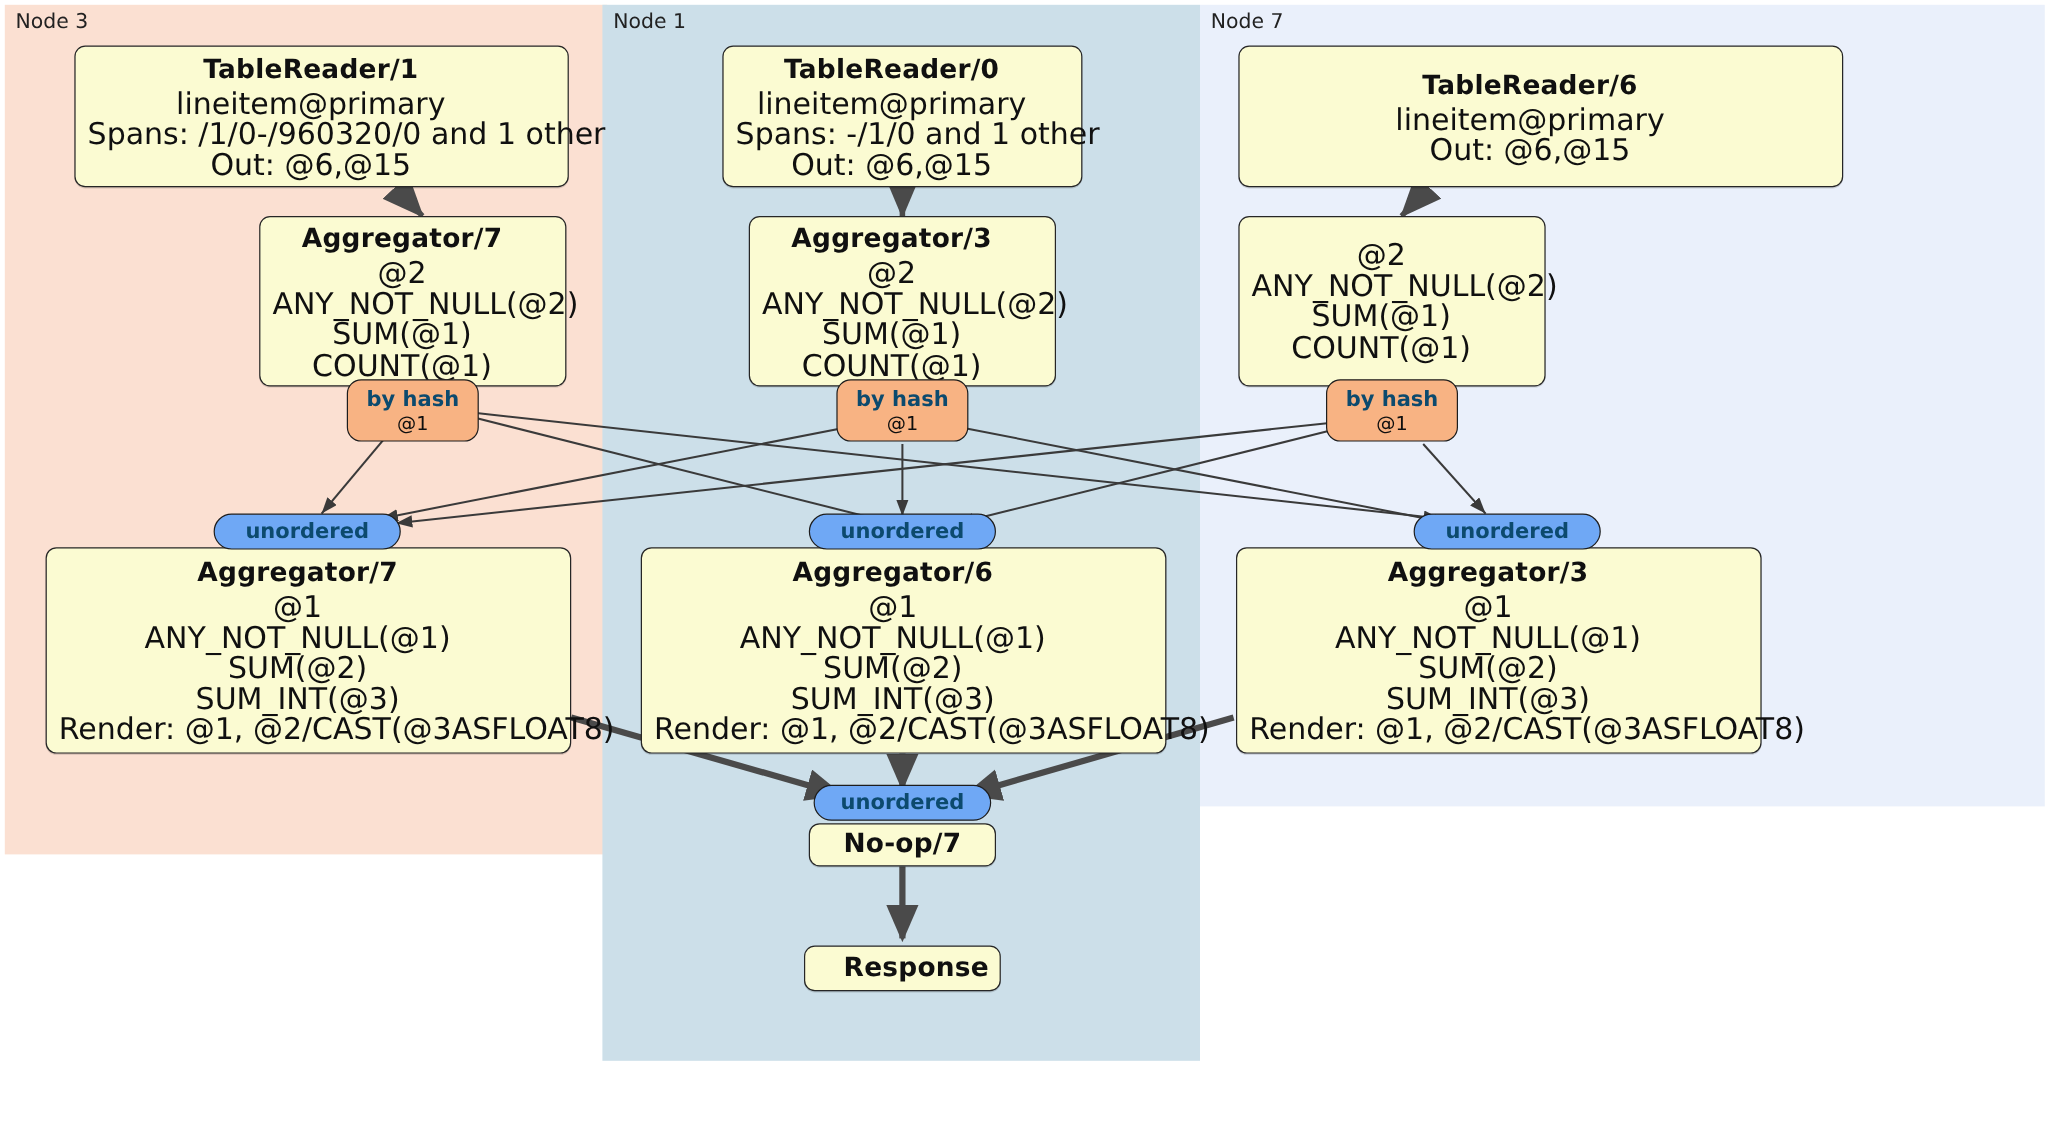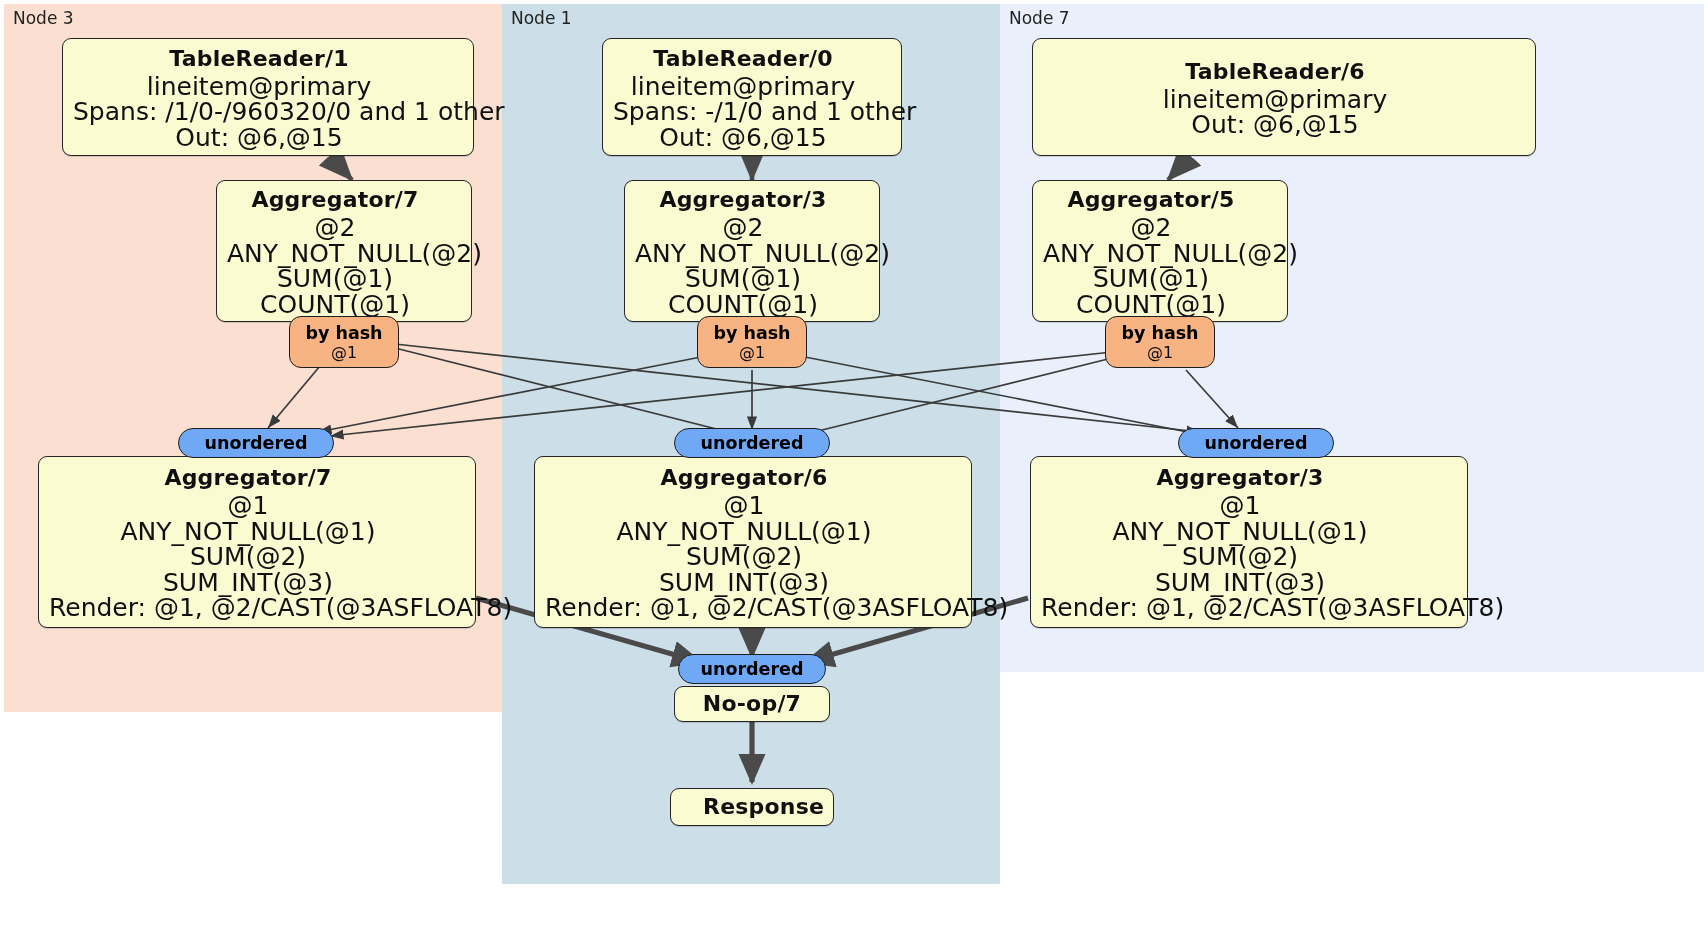--- a/index.html
+++ b/index.html
@@ -39,21 +39,21 @@
   .proc.compact{justify-content:center;padding:2px 14px;}
   .proc.compact .ttl{line-height:26px;}
 
   
   .badge{
     position:absolute;box-sizing:border-box;
     border:1.6px solid #1d1d1d;border-radius:13px;
     text-align:center;z-index:6;
     display:flex;flex-direction:column;align-items:center;justify-content:center;
   }
-  .badge .bt{font-weight:bold;font-size:17.5px;line-height:20px;color:#000000;}
+  .badge .bt{font-weight:bold;font-size:17.5px;line-height:20px;color:#0c4a6e;}
   .badge .bs{font-size:16px;line-height:19px;color:#0e0e0e;}
   .badge.hash{background:#f8b383;border-radius:12px;}
   .badge.unordered{background:#6fa8f5;border-radius:15px;}
 </style>
 </head>
 <body>
 
 <div id="canvas">
 
   <div class="cluster" id="cluster-node3">
@@ -132,21 +132,20 @@
 
   <div class="proc" style="left:624px;top:180px;width:256px;height:142px;">
     <div class="ttl">Aggregator/3</div>
     <div class="ln">@2</div>
     <div class="ln">ANY_NOT_NULL(@2)</div>
     <div class="ln">SUM(@1)</div>
     <div class="ln">COUNT(@1)</div>
   </div>
 
   <div class="proc" style="left:1032px;top:180px;width:256px;height:142px;">
-    <div class="ttl">Aggregator/5</div>
     <div class="ln">@2</div>
     <div class="ln">ANY_NOT_NULL(@2)</div>
     <div class="ln">SUM(@1)</div>
     <div class="ln">COUNT(@1)</div>
   </div>
 
   <div class="badge hash" style="left:289px;top:316px;width:110px;height:52px;">
     <div class="bt">by hash</div>
     <div class="bs">@1</div>
   </div>

